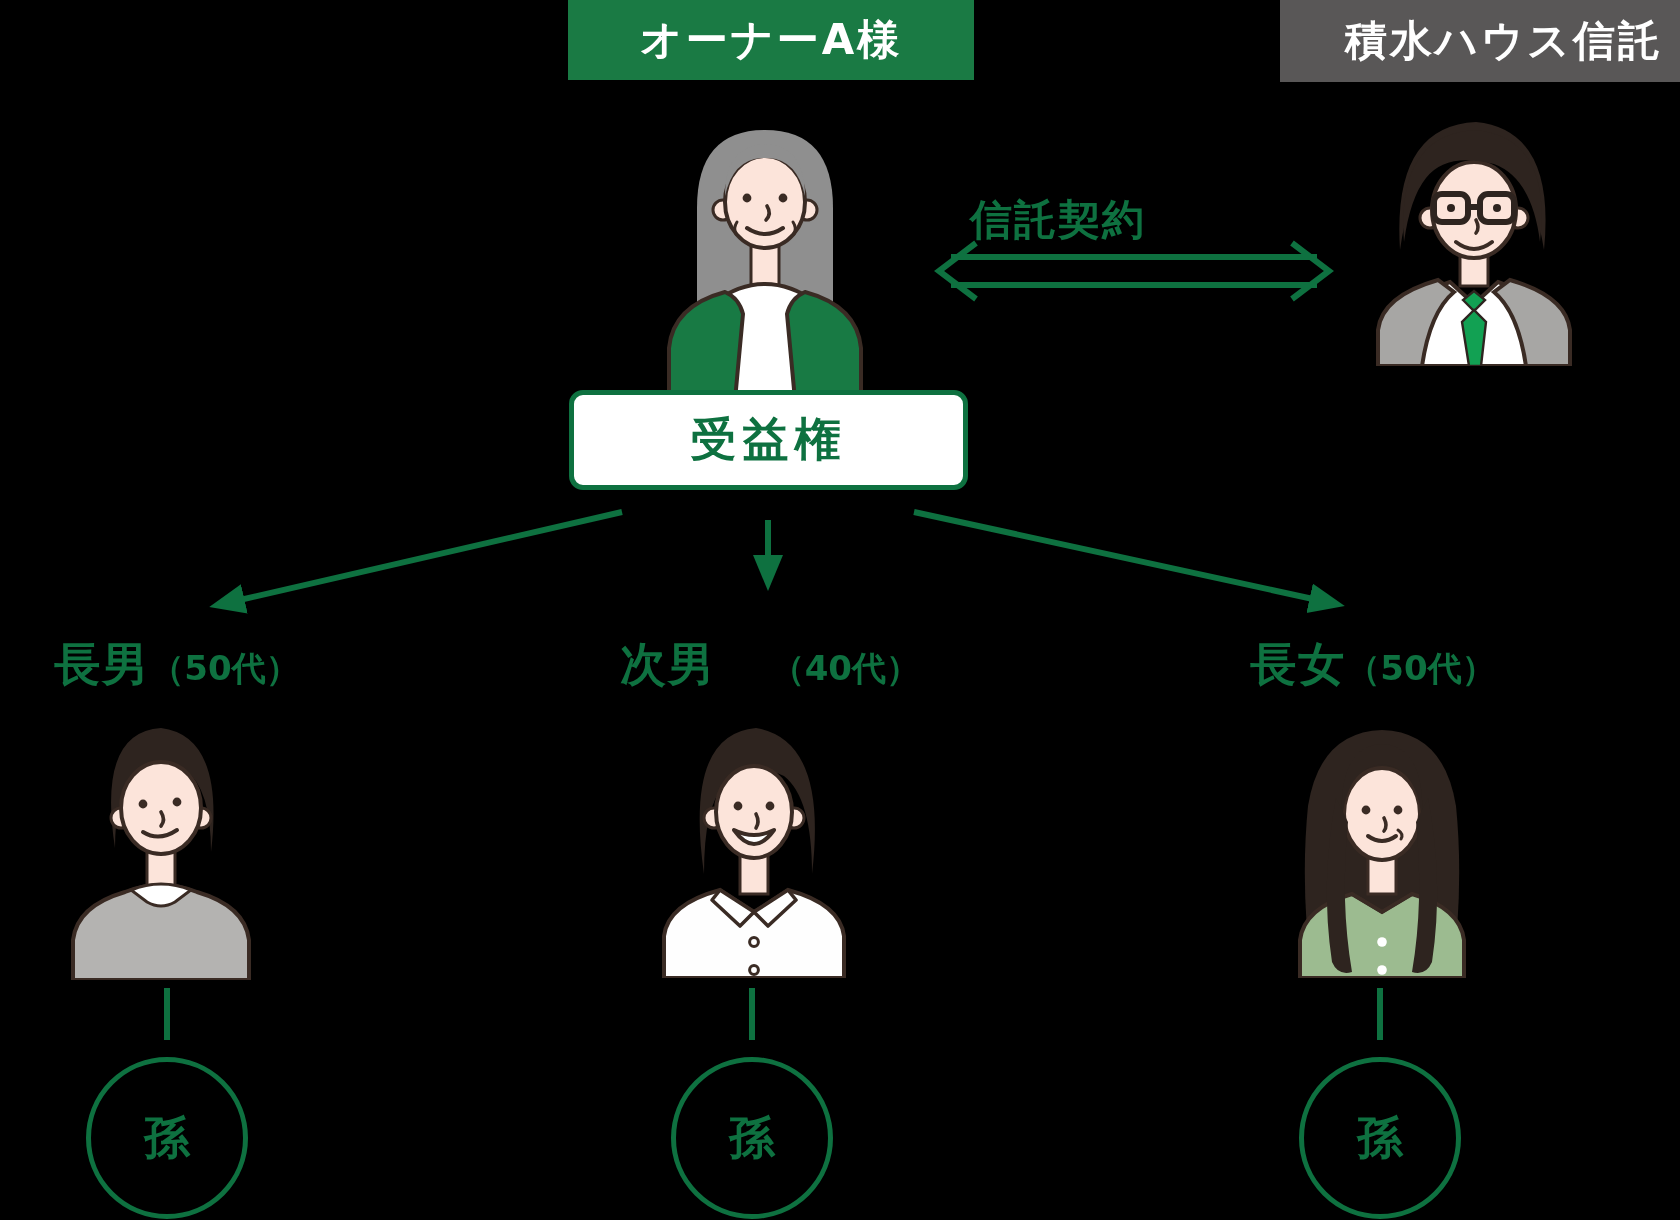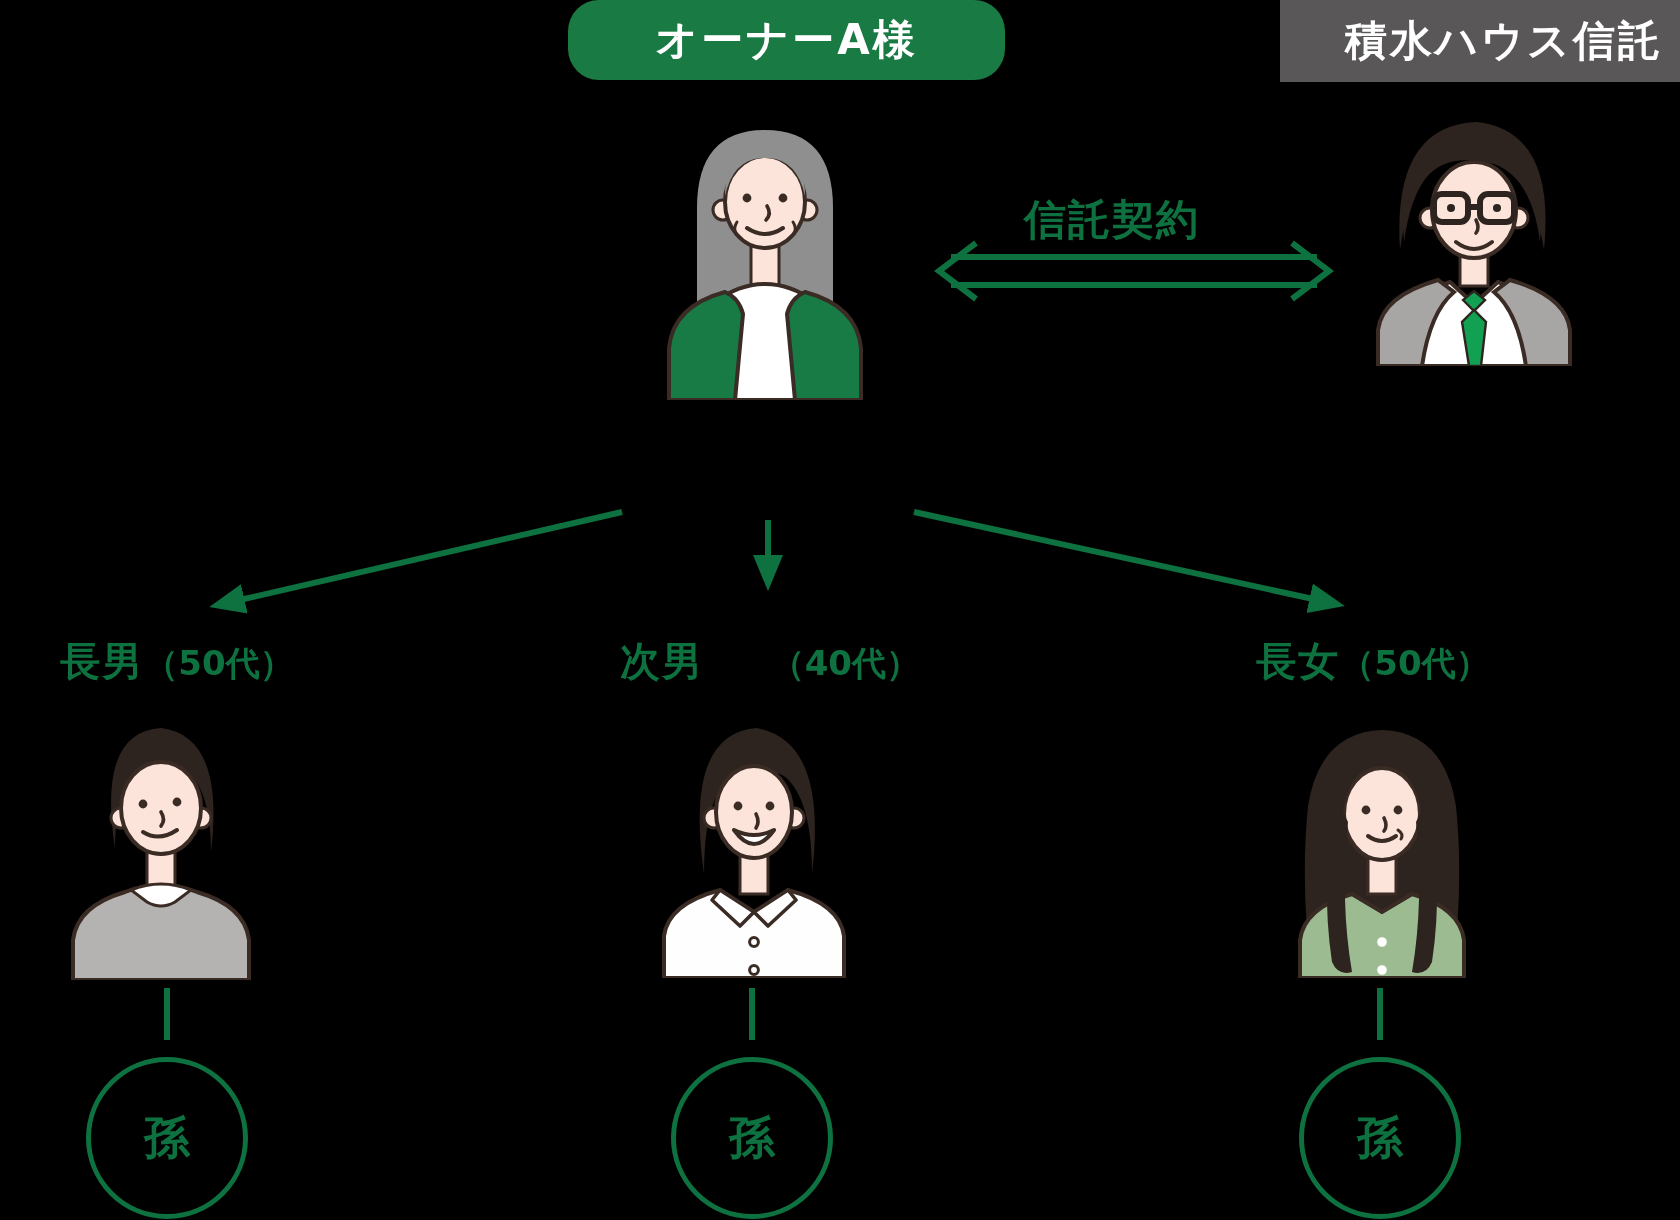--- a/index.html
+++ b/index.html
@@ -6,37 +6,37 @@
   .canvas {
     position:relative; width:1680px; height:1220px; overflow:hidden;
     background:var(--background,#000000);
     font-family:"DejaVu Sans","Liberation Sans",sans-serif;
     font-weight:bold;
   }
   .title-box {
     position:absolute; display:flex; align-items:center; justify-content:center;
     color:#ffffff; font-size:42px; letter-spacing:3px; z-index:3;
   }
-  .owner-box { left:568px; top:0; width:437px; height:80px; background:var(--header-green,#1a7a44);border-radius:31px; }
+  .owner-box { left:568px; top:0; width:406px; height:80px; background:var(--header-green,#1a7a44); }
   .trust-box { left:1280px; top:0; width:448px; height:82px; background:var(--header-gray,#595757); }
   .contract-label {
-    position:absolute; left:992px; top:192px; width:240px; text-align:center;
+    position:absolute; left:970px; top:192px; width:240px; 
     color:var(--green,#0e7140); font-size:42px; letter-spacing:2px; z-index:3;
   }
   .benefit-box {
     position:absolute; left:569px; top:390px; width:399px; height:100px;
     background:#ffffff; border:5px solid var(--green,#0e7140); border-radius:14px;
     box-sizing:border-box; display:flex; align-items:center; justify-content:center;
     color:var(--green,#0e7140); font-size:46px; letter-spacing:6px; z-index:3;
   }
   .child-label {
     position:absolute; top:634px; width:300px; display:flex; justify-content:center;
     align-items:baseline; color:var(--green,#0e7140); z-index:3; white-space:nowrap;
   }
-  .child-label .name { font-size:40px; letter-spacing:2px; }
+  .child-label .name { font-size:46px; letter-spacing:2px; }
   .child-label .age  { font-size:34px; }
   .label-1 { left:27px; }  .label-2 { left:620px;justify-content:space-between; }  .label-3 { left:1223px; }
   .connector { position:absolute; width:6px; height:52px; background:var(--green,#0e7140); z-index:2; }
   .conn-1 { left:164px;  top:988px; } .conn-2 { left:749px; top:988px; } .conn-3 { left:1377px; top:988px; }
   .grand-circle {
     position:absolute; width:162px; height:162px; border:5px solid var(--green,#0e7140);
     border-radius:50%; box-sizing:border-box; display:flex; align-items:center; justify-content:center;
     color:var(--green,#0e7140); font-size:46px; z-index:3; top:1057px;
   }
   .circle-1 { left:86px; } .circle-2 { left:671px; } .circle-3 { left:1299px; }
@@ -108,20 +108,23 @@
       <polyline points="976,243 939,271 976,299"></polyline>
       <polyline points="1292,243 1329,271 1292,299"></polyline>
       <line x1="951" y1="257" x2="1317" y2="257"></line>
       <line x1="951" y1="285" x2="1317" y2="285"></line>
     </g>
     <line x1="622" y1="512" x2="218" y2="605" stroke="currentColor" stroke-width="6" marker-end="url(#ah)"></line>
     <line x1="768" y1="520" x2="768" y2="582" stroke="currentColor" stroke-width="6" marker-end="url(#ah)"></line>
     <line x1="914" y1="512" x2="1336" y2="604" stroke="currentColor" stroke-width="6" marker-end="url(#ah)"></line>
   </svg>
 
+  <div class="benefit-box">
+    <span>受益権</span>
+  </div>
 
   <div class="child-label label-1">
     <span class="name">長男</span>
     <span class="age">（50代）</span>
   </div>
   <div class="child-label label-2">
     <span class="name">次男</span>
     <span class="age">（40代）</span>
   </div>
   <div class="child-label label-3">

